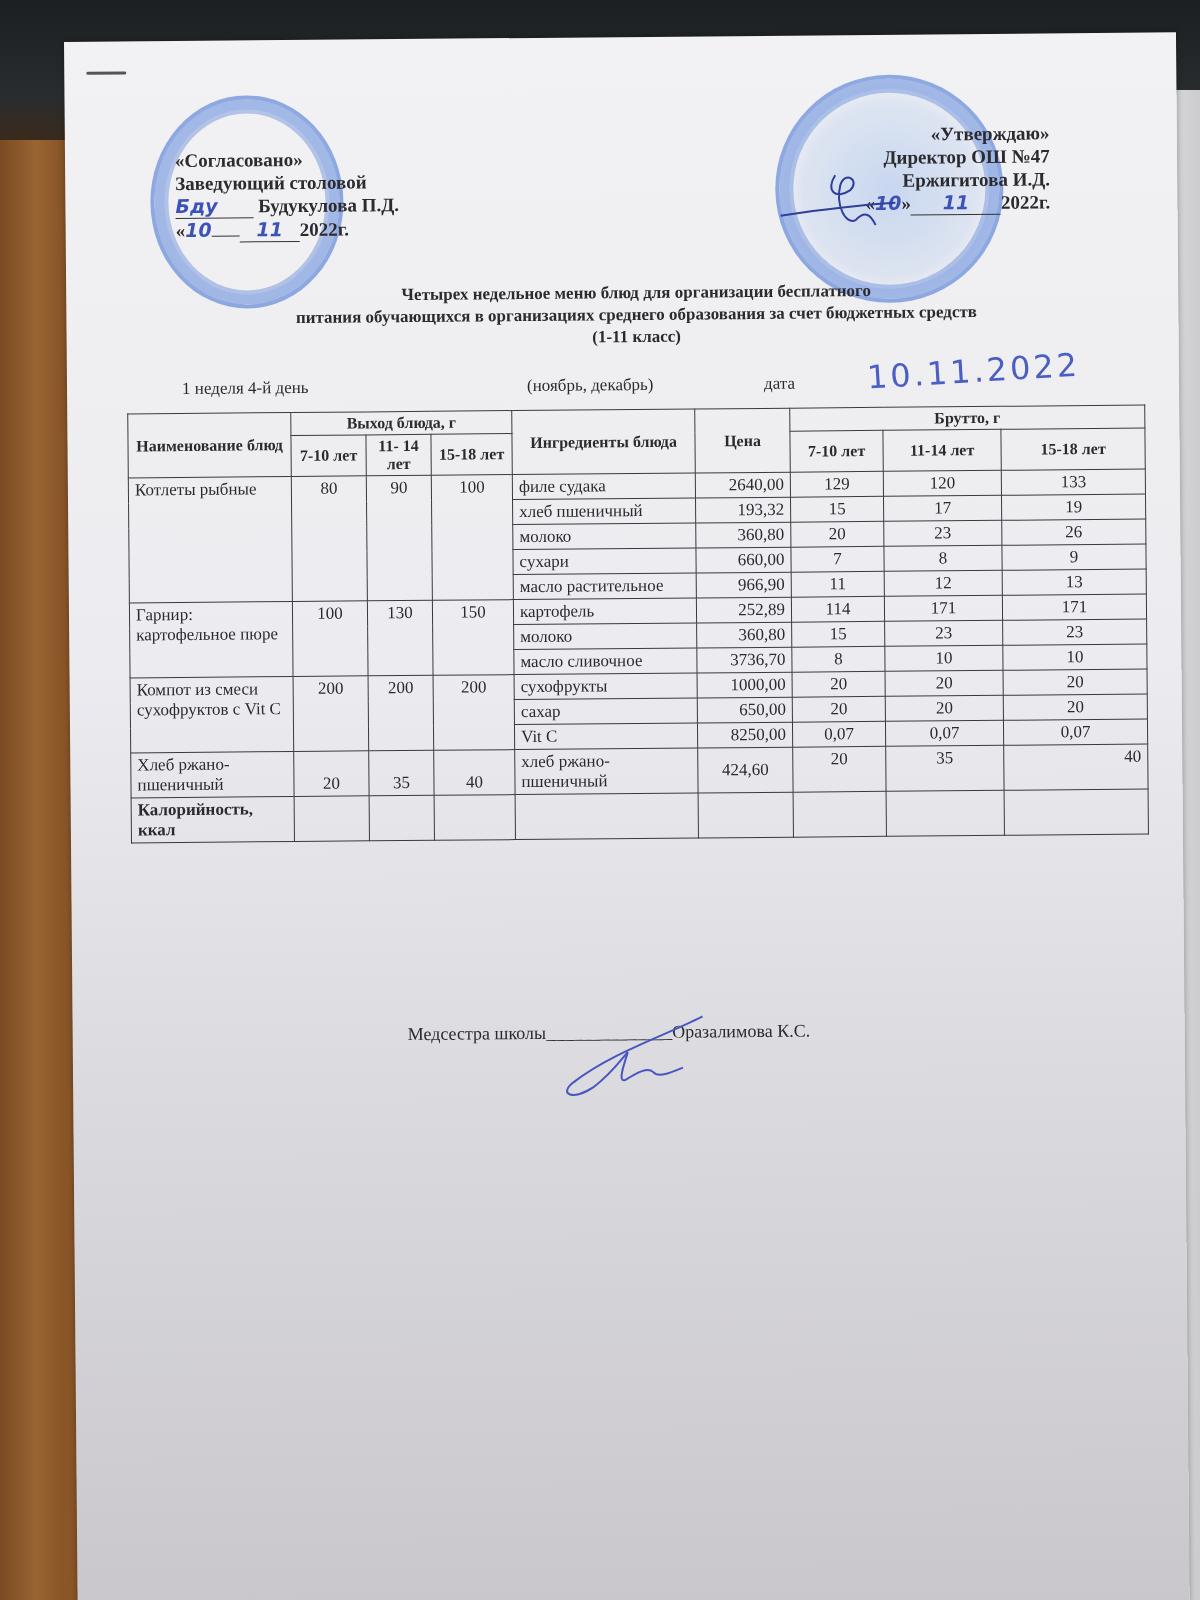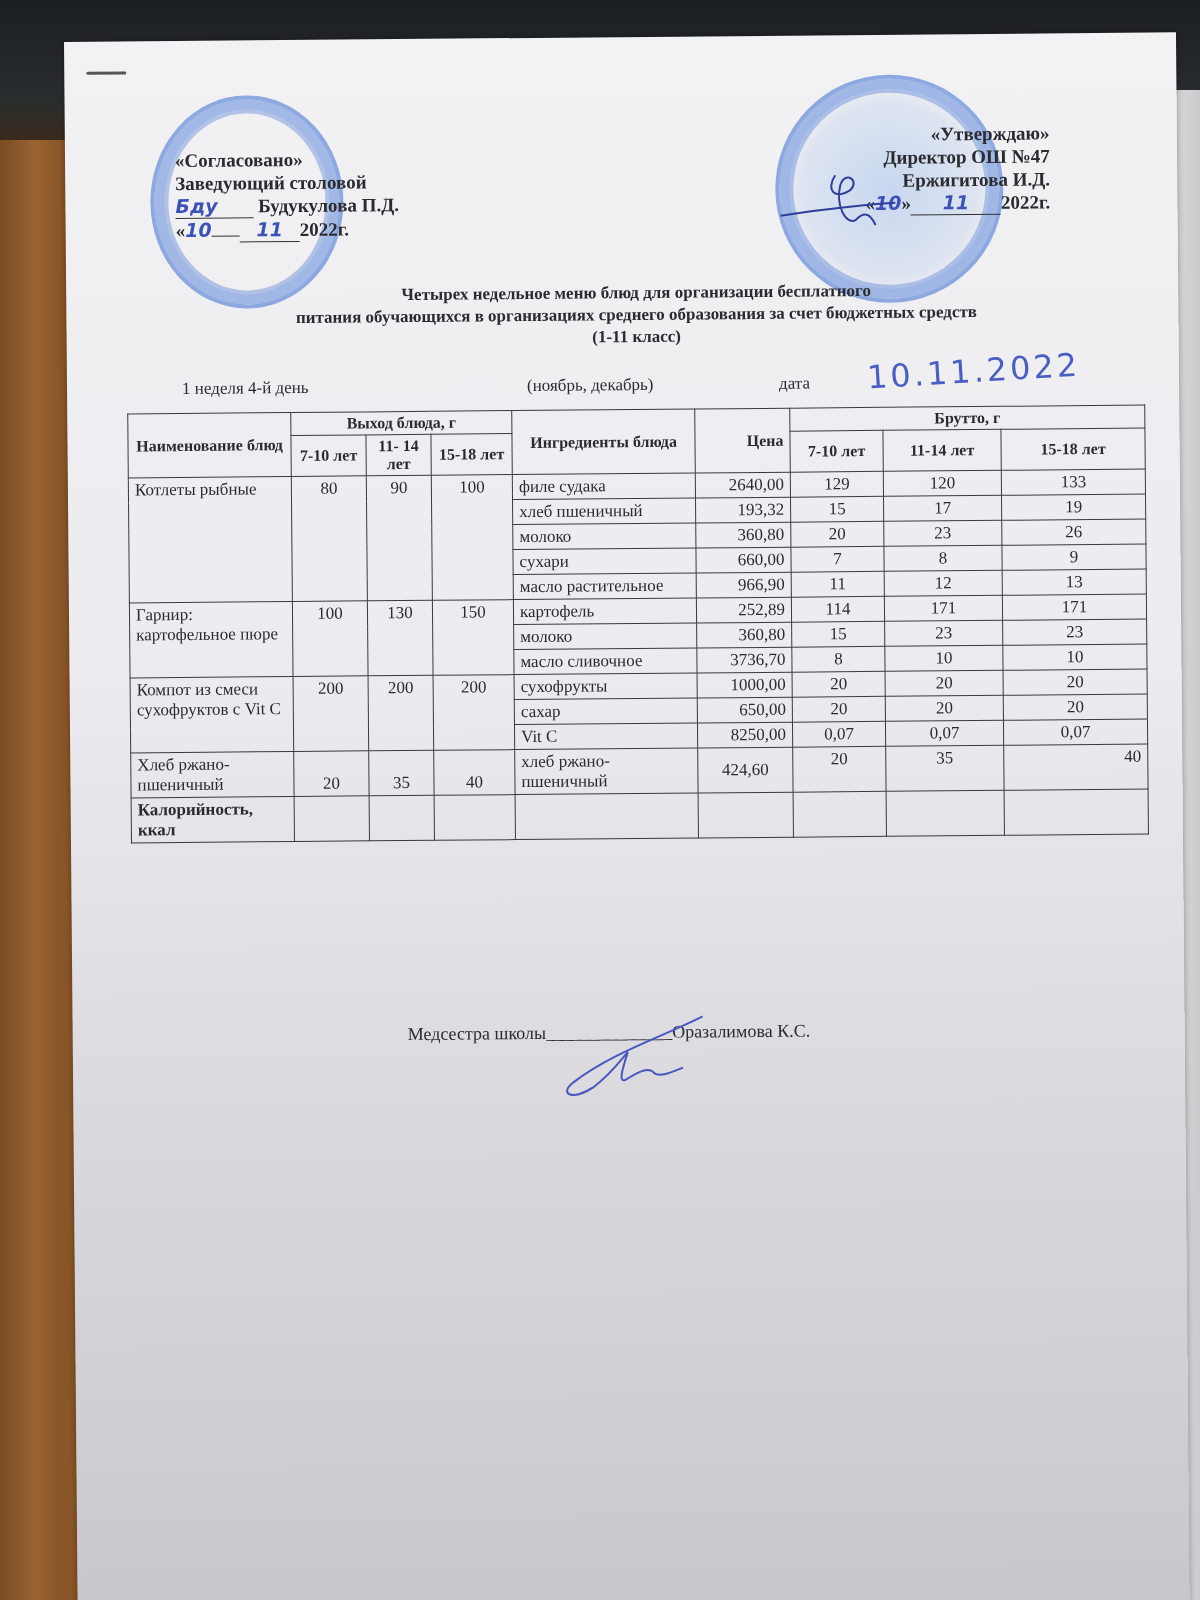--- a/index.html
+++ b/index.html
@@ -75,30 +75,30 @@
   </div>
 
   <div class="title">
     <div>Четырех недельное меню блюд для организации бесплатного</div>
     <div>питания обучающихся в организациях среднего образования за счет бюджетных средств</div>
     <div>(1-11 класс)</div>
   </div>
 
   <div class="meta" style="left:115px;">1 неделя 4-й день</div>
   <div class="meta" style="left:460px;">(ноябрь, декабрь)</div>
-  <div class="meta" style="left:712px;">дата</div>
+  <div class="meta" style="left:697px;">дата</div>
   <div class="date-hw">10.11.2022</div>
 
   <table class="menu">
     <thead>
       <tr>
         <th rowspan="2" style="width:150px;">Наименование блюд</th>
         <th colspan="3">Выход блюда, г</th>
         <th rowspan="2" style="width:170px;">Ингредиенты блюда</th>
-        <th rowspan="2" style="width:82px;text-align:right;">Цена</th>
+        <th rowspan="2" style="width:82px;">Цена</th>
         <th colspan="3">Брутто, г</th>
       </tr>
       <tr>
         <th style="width:62px;">7-10 лет</th>
         <th style="width:52px;font-family:Liberation Serif, serif;">11- 14 лет</th>
         <th style="width:68px;">15-18 лет</th>
         <th style="width:80px;">7-10 лет</th>
         <th style="width:105px;">11-14 лет</th>
         <th>15-18 лет</th>
       </tr>

